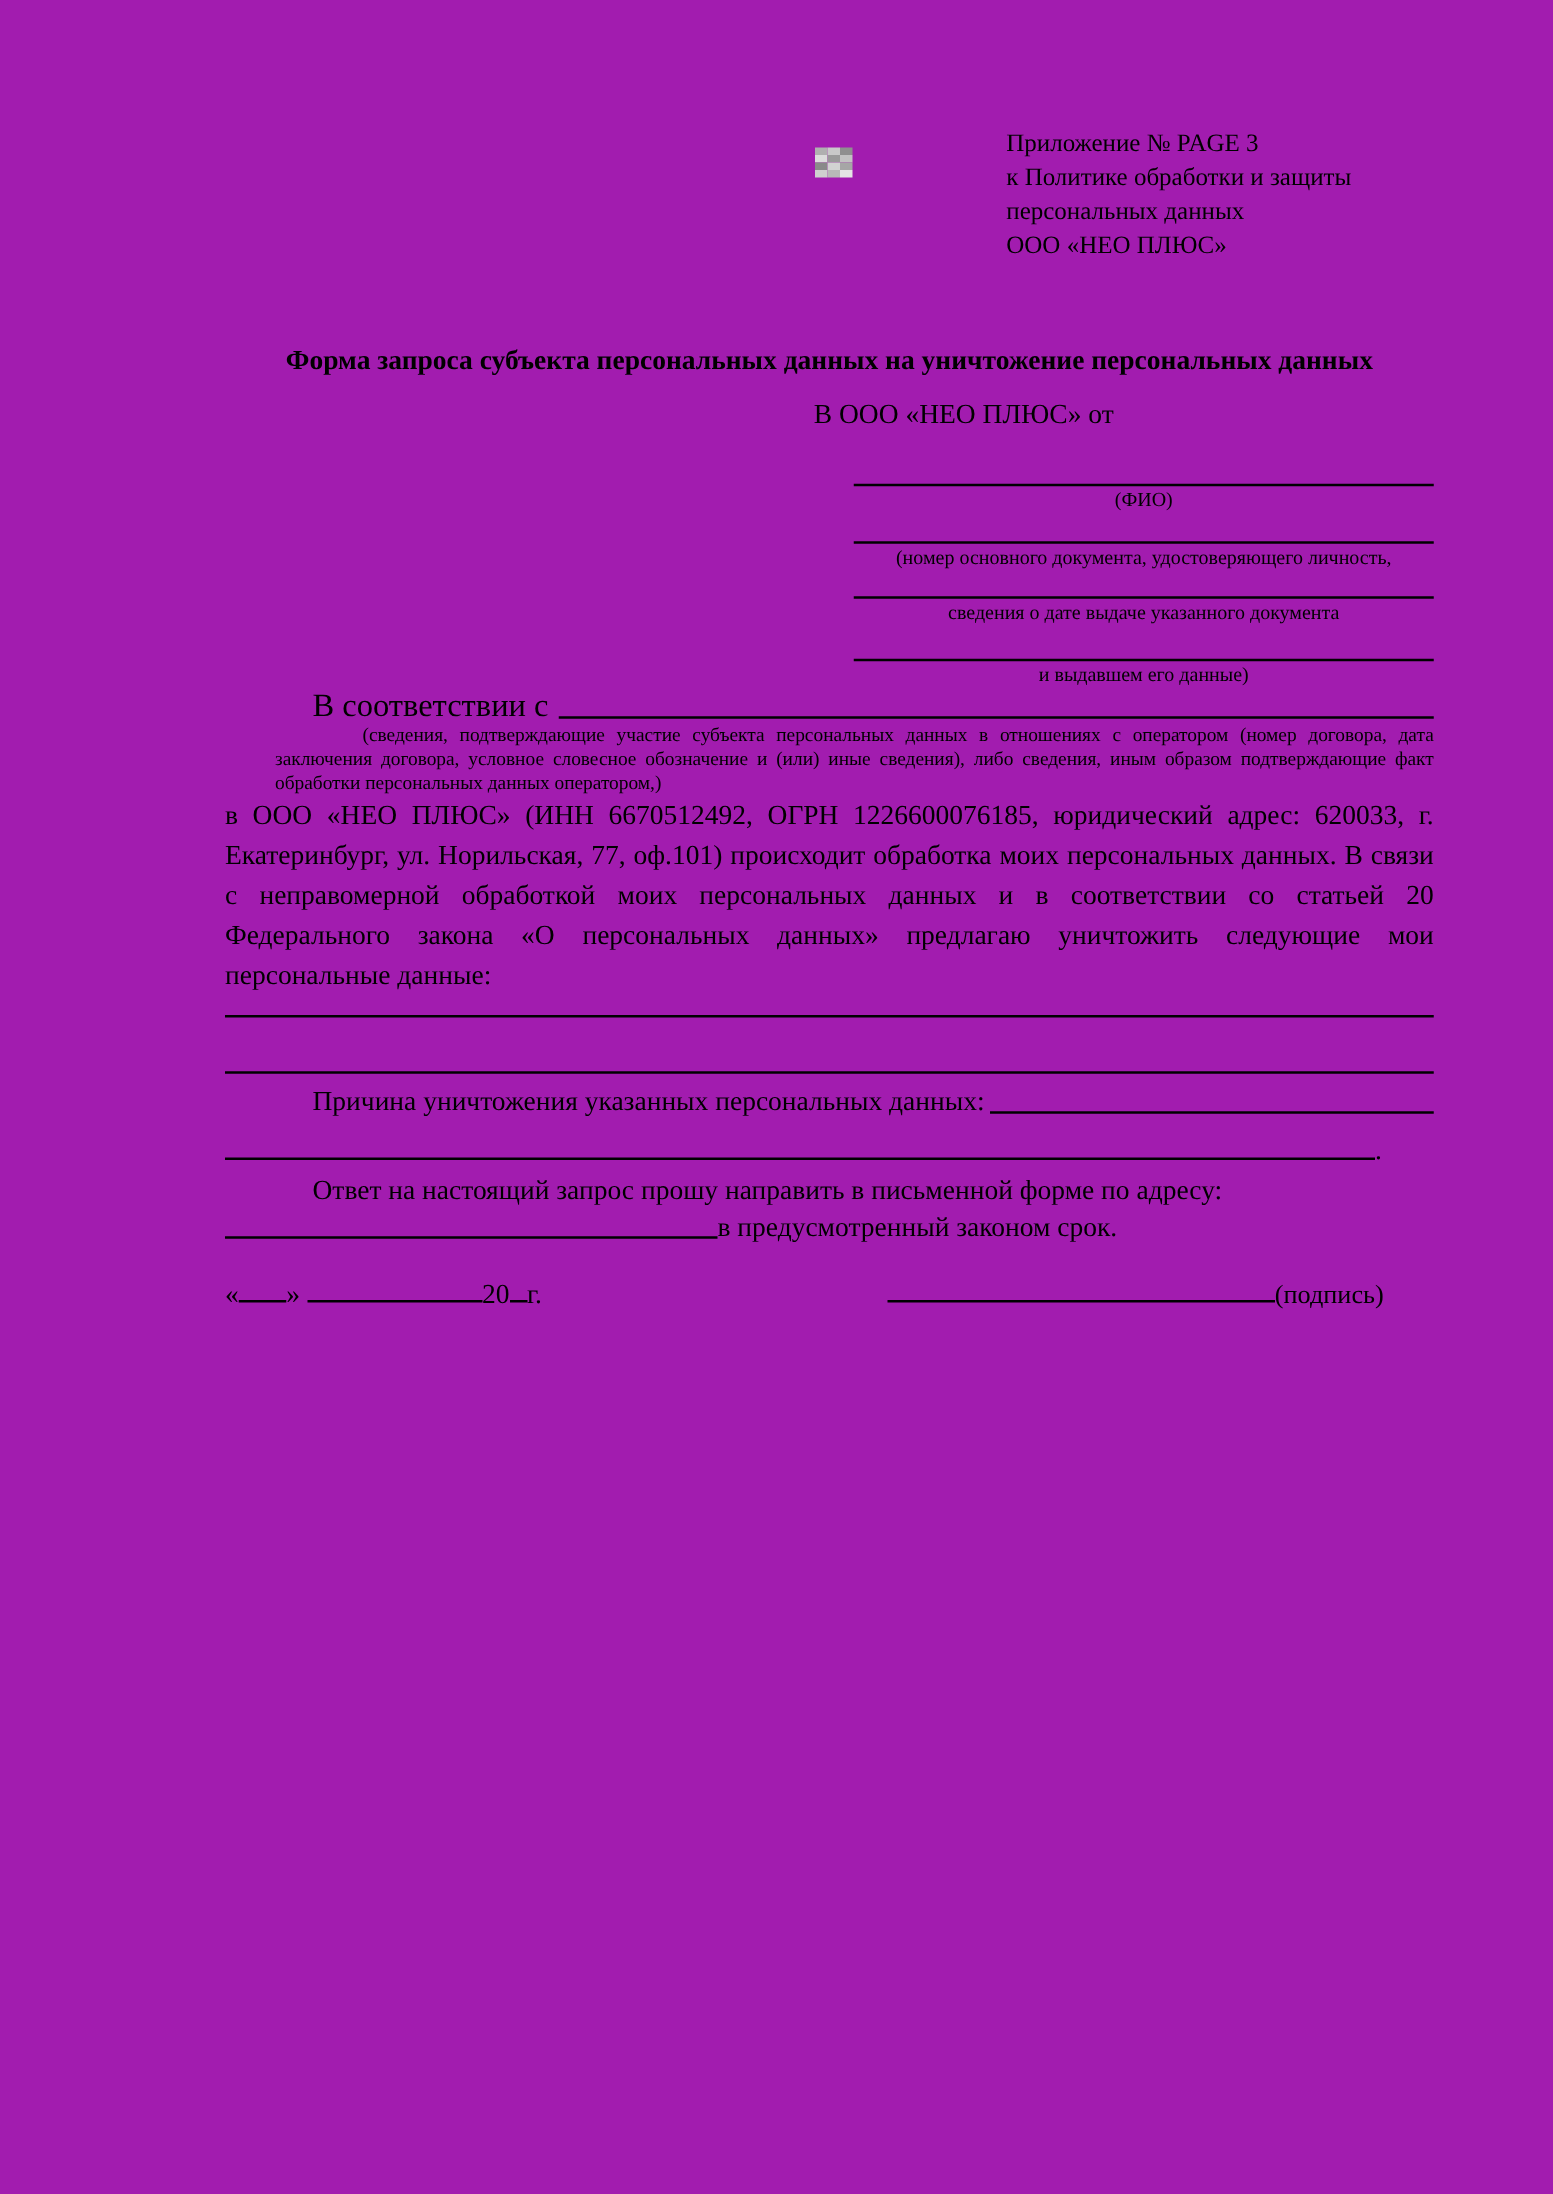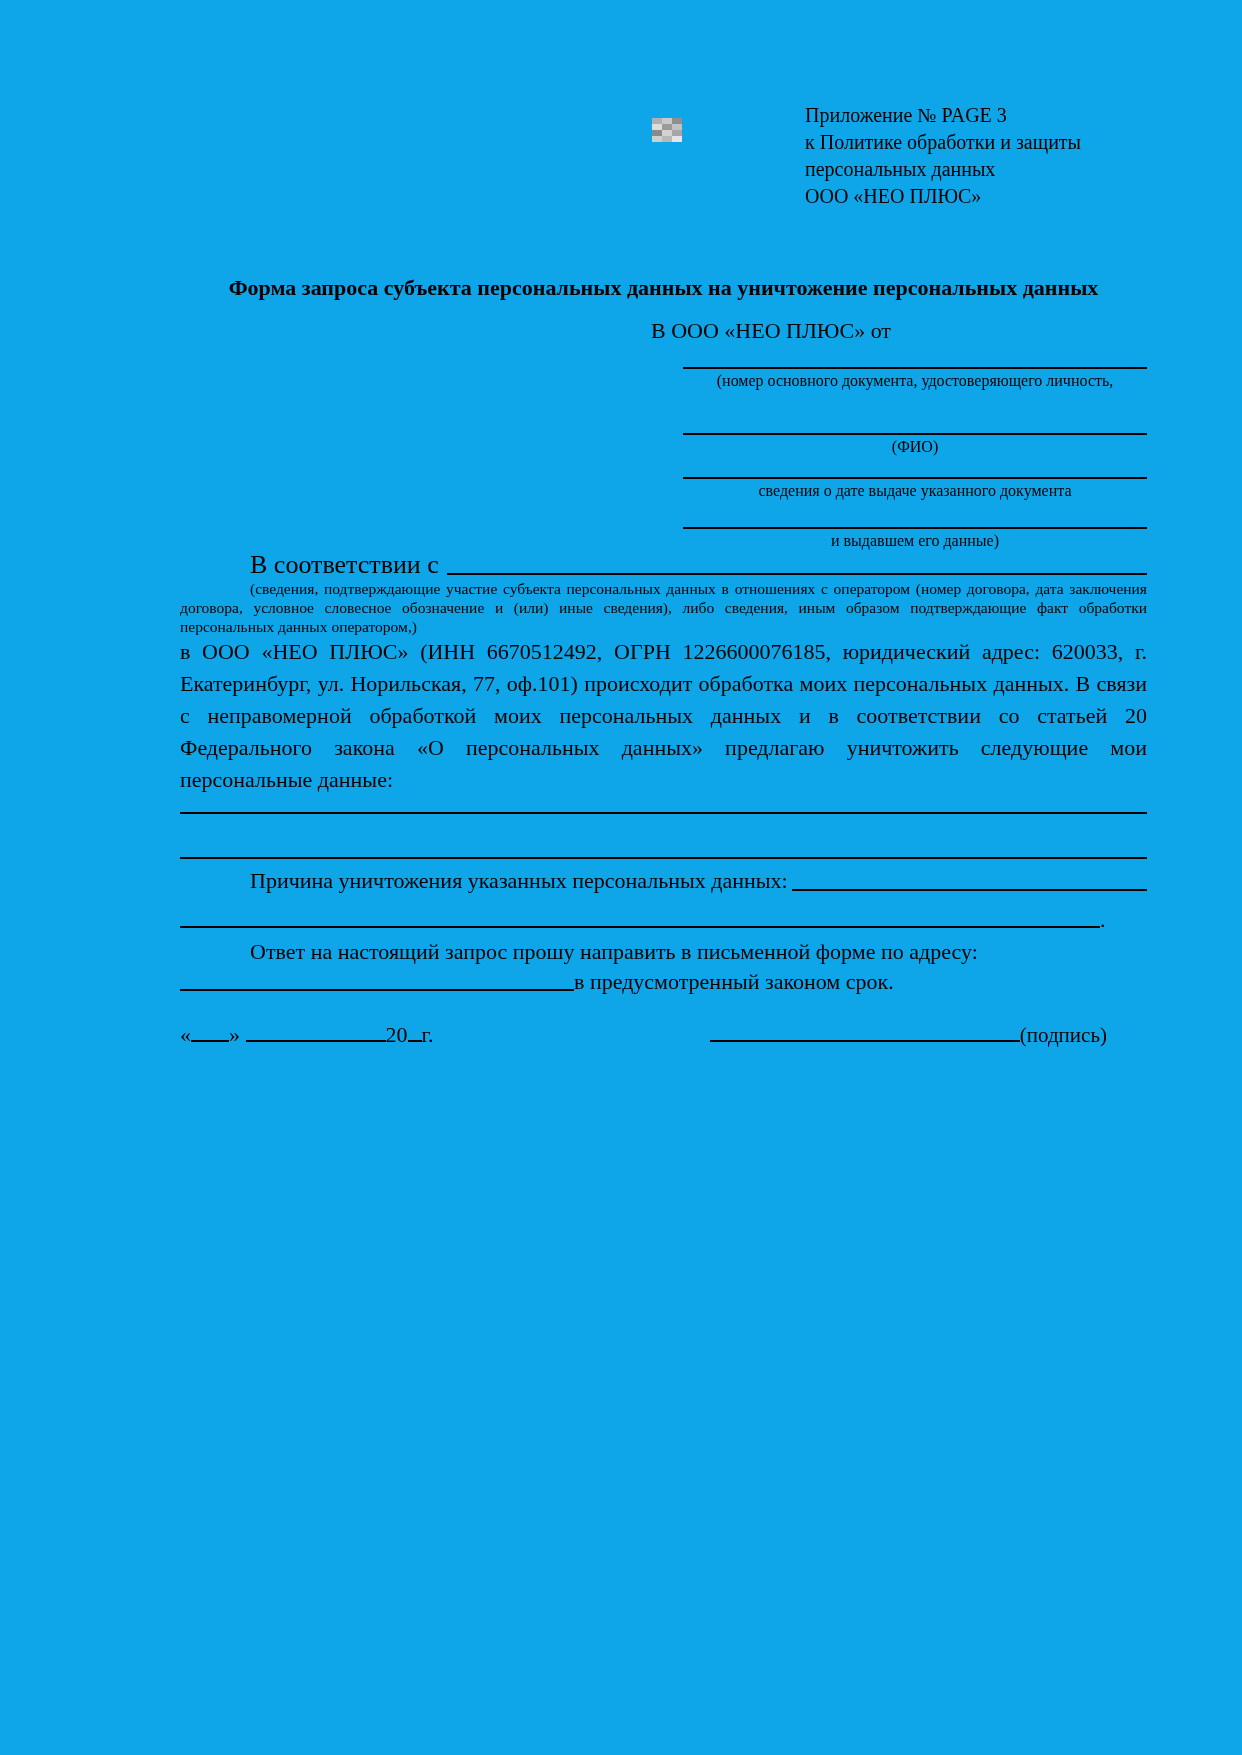--- a/index.html
+++ b/index.html
@@ -1,19 +1,19 @@
 <!DOCTYPE html>
 <html lang="ru"><head>
 <meta charset="utf-8">
 <style>
   html,body{margin:0;padding:0;background:#ffffff;}
   .page{
     position:relative;
     width:1242px;height:1755px;
-    background:#0ea5e9;
+    background:#a21caf;
     font-family:"Liberation Serif","DejaVu Serif",serif;
     color:#000;
     overflow:hidden;
   }
   
   .hdr{position:absolute;left:805px;top:102px;font-size:20px;line-height:27px;}
   
   .blur-icon{
     position:absolute;left:652px;top:118px;width:30px;height:24px;
     display:grid;grid-template-columns:repeat(3,1fr);grid-template-rows:repeat(4,1fr);
@@ -33,21 +33,21 @@
 
   .ffield{width:464px;margin-left:503px;}
   .fline{border-top:2px solid #000;height:0;}
   .fcap{font-size:16px;line-height:20px;text-align:center;padding-top:2px;white-space:nowrap;}
   .f1{margin-top:42px}.f2{margin-top:22px}.f3{margin-top:20px}.f4{margin-top:26px}
 
   .accordance{display:flex;font-size:26px;line-height:28px;padding-left:70px;}
   .accordance .label{white-space:nowrap;padding-right:8px;}
   .fill{flex:1 1 auto;border-bottom:2px solid #000;margin-bottom:4px;}
 
-  .fineprint{font-size:15.5px;line-height:19px;text-align:justify;text-indent:70px;}
+  .fineprint{font-size:15.5px;line-height:19px;text-align:justify;text-indent:70px;margin-left:40px;}
   .mainpara{font-size:22px;line-height:32px;text-align:justify;}
 
   .ansline{border-top:2px solid #000;height:0;}
   .a1{margin-top:16px}.a2{margin-top:43px}
 
   .reason{display:flex;margin-top:8px;font-size:22px;line-height:28px;padding-left:70px;}
   .reason .label{white-space:nowrap;padding-right:4px;}
 
   .reason-cont{display:flex;margin-top:12px;font-size:22px;line-height:26px;}
   .reason-cont .seg{flex:0 0 920px;border-bottom:2px solid #000;margin-bottom:5px;}
@@ -88,28 +88,28 @@
     <div>персональных данных</div>
     <div>ООО «НЕО ПЛЮС»</div>
   </div>
 
   <div class="content">
 
     <div class="title">Форма запроса субъекта персональных данных на уничтожение персональных данных</div>
 
     <div class="addressee">В ООО «НЕО ПЛЮС» от</div>
 
+    <div class="ffield f1">
+      <div class="fline"></div>
+      <div class="fcap">(ФИО)</div>
+    </div>
+
     <div class="ffield f2">
       <div class="fline"></div>
       <div class="fcap">(номер основного документа, удостоверяющего личность,</div>
-    </div>
-
-    <div class="ffield f1">
-      <div class="fline"></div>
-      <div class="fcap">(ФИО)</div>
     </div>
 
     <div class="ffield f3">
       <div class="fline"></div>
       <div class="fcap">сведения о дате выдаче указанного документа</div>
     </div>
 
     <div class="ffield f4">
       <div class="fline"></div>
       <div class="fcap">и выдавшем его данные)</div>

